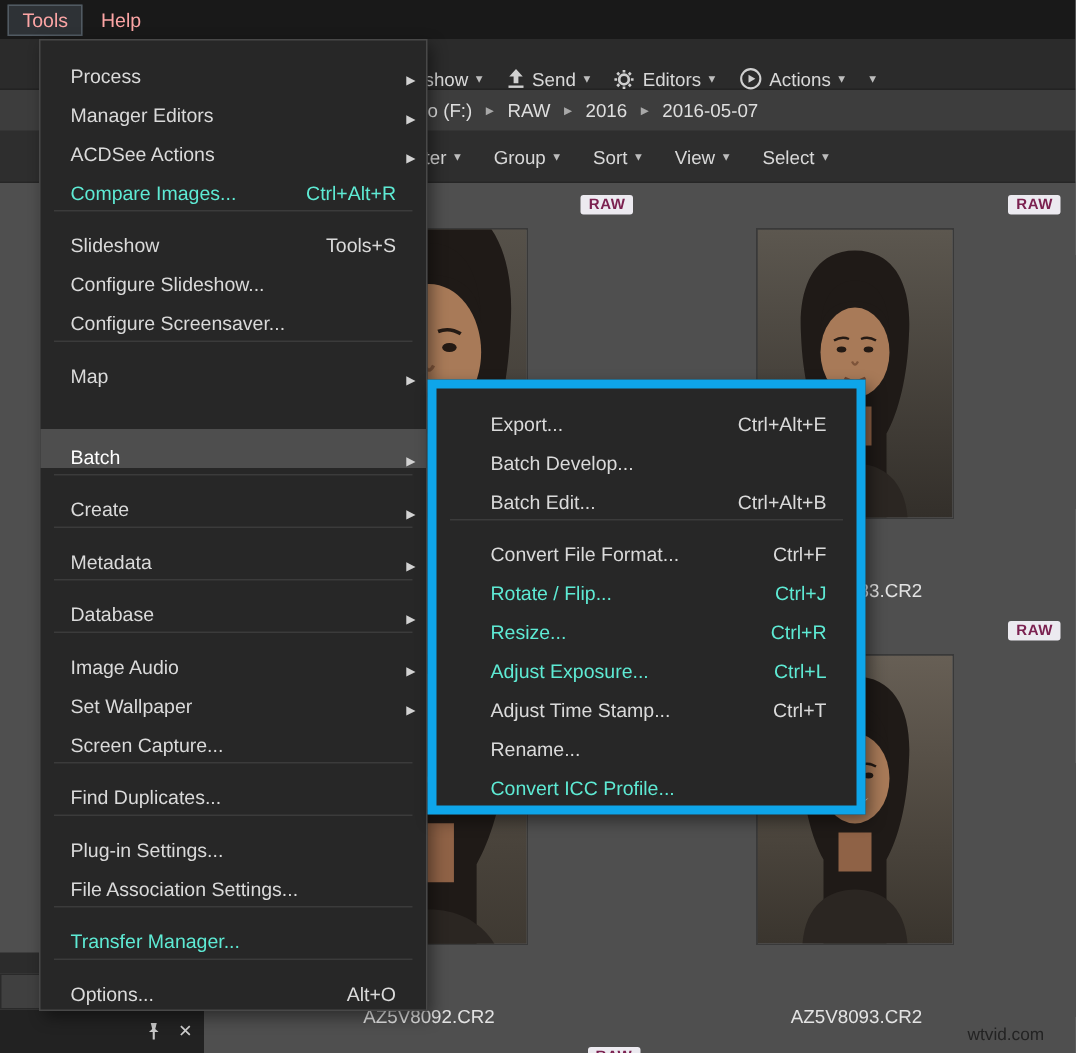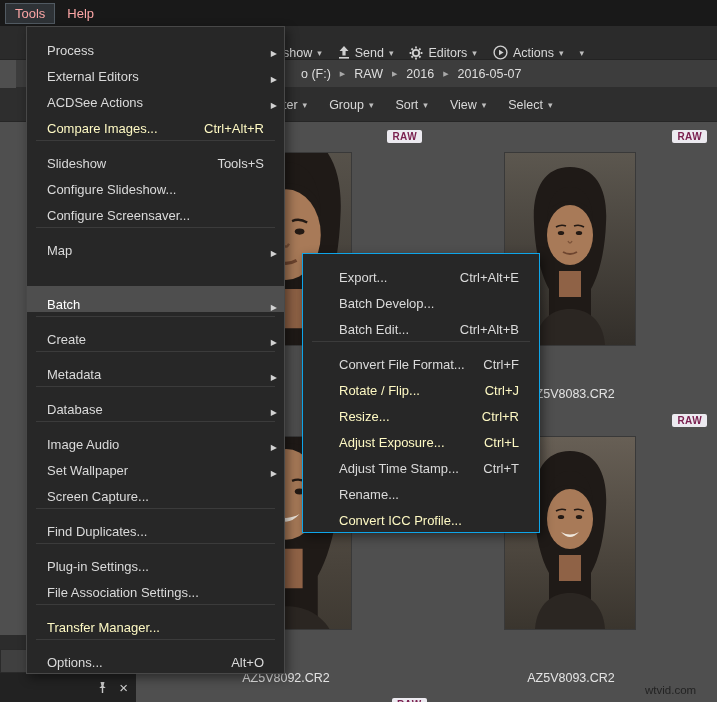--- a/index.html
+++ b/index.html
@@ -17,21 +17,21 @@
   
   .toolbar { position:absolute; top:26px; left:0; right:0; height:34px; background:#2b2b2b;
     border-bottom:1px solid #232323; }
   .tb-row { position:absolute; left:283px; top:0; bottom:0; display:flex; align-items:center; gap:16px;
     color:#d8d8d8; font-size:12.5px;margin-top:20px; }
   .tb-btn { display:flex; align-items:center; gap:5px; }
   .caret { font-family:"DejaVu Sans", sans-serif; font-size:9px; color:#bdbdbd; }
   .tb-icon { display:inline-flex; }
   
   .breadcrumb { position:absolute; top:60px; left:0; right:0; height:28px; background:#3d3d3d;
-    border-bottom:1px solid #2e2e2e;margin-left:16px; }
+    border-bottom:1px solid #2e2e2e; }
   .crumbs { position:absolute; left:285px; top:0; bottom:0; display:flex; align-items:center; gap:9px;
     color:#dedede; font-size:12.5px; }
   .bc-arr { font-family:"DejaVu Sans", sans-serif; font-size:7px; color:#a8a8a8; }
   
   .filterbar { position:absolute; top:88px; left:0; right:0; height:34px; background:#2e2e2e;
     border-bottom:1px solid #262626; }
   .fb-row { position:absolute; left:283px; top:0; bottom:0; display:flex; align-items:center; gap:22px;
     color:#d8d8d8; font-size:12.5px; }
   .fb-btn { display:flex; align-items:center; gap:5px; }
   
@@ -41,30 +41,30 @@
   .badge.stub { position:absolute; top:auto; right:auto; }
   .photo { position:absolute; left:77px; top:26px; width:130px; height:192px;
     box-shadow:0 0 0 1px rgba(0,0,0,.28); }
   .photo svg { display:block; width:100%; height:100%; }
   .fname { position:absolute; left:0; right:0; top:260px; text-align:center;
     color:#e3e3e3; font-size:12.5px; }
   
   .menu { position:absolute; left:26px; top:26px; width:259px; background:#272727;
     border:1px solid #484848; padding:5px 0 3px; z-index:100;
     box-shadow:3px 4px 10px rgba(0,0,0,.45); }
-  .submenu { position:absolute; left:302px; top:253px; width:238px; background:#272727;
-    border:1px solid #0ea5e9; padding:5px 0 4px; z-index:101;
+  .submenu { position:absolute; left:285px; top:253px; width:292px; background:#272727;
+    border:6px solid #0ea5e9; padding:5px 0 4px; z-index:101;
     box-shadow:3px 4px 10px rgba(0,0,0,.45); }
   .mi { position:relative; height:26px; display:flex; align-items:flex-end;
     padding:0 26px 0 20px; color:#dadada; font-size:13px; }
   .submenu .mi { padding-left:36px; }
   .mi .sc { position:absolute; right:20px; color:#dadada; }
   .mi .arr { position:absolute; right:7px; font-family:"DejaVu Sans", sans-serif;
     font-size:8px; color:#d2d2d2; }
-  .mi.dis, .mi.dis .sc { color:#fef9c3; }
+  .mi.dis, .mi.dis .sc { color:#5eead4; }
   .mi.hl { background:#4e4e4e; color:#fff;margin-top:28px; }
   .sep { height:1px; background:#3b3b3b; margin:4px 9px; }
   
   .dock { position:absolute; left:0; top:635px; width:136px; height:67px; z-index:90; }
   .dock-top { height:14px; background:#2c2c2c; position:relative; }
   .dock-top .caret { position:absolute; right:7px; top:2px; color:#9f9f9f; }
   .dock-scroll { height:24px; background:#404040; border:1px solid #2a2a2a; position:relative; }
   .dock-scroll .sr { position:absolute; right:14px; top:5px; font-family:"DejaVu Sans", sans-serif;
     font-size:9px; color:#bfbfbf; }
   .dock-foot { height:29px; background:#222; display:flex; align-items:center;
@@ -264,21 +264,21 @@
     <span class="mb-item active">Tools</span>
     <span class="mb-item">Help</span>
   </div>
 
   <div class="menu">
     <div class="mi">
       <span>Process</span>
       <span class="arr">▶</span>
     </div>
     <div class="mi">
-      <span>External Editors</span>
+      <span>Manager Editors</span>
       <span class="arr">▶</span>
     </div>
     <div class="mi">
       <span>ACDSee Actions</span>
       <span class="arr">▶</span>
     </div>
     <div class="mi dis">
       <span>Compare Images...</span>
       <span class="sc">Ctrl+Alt+R</span>
     </div>

